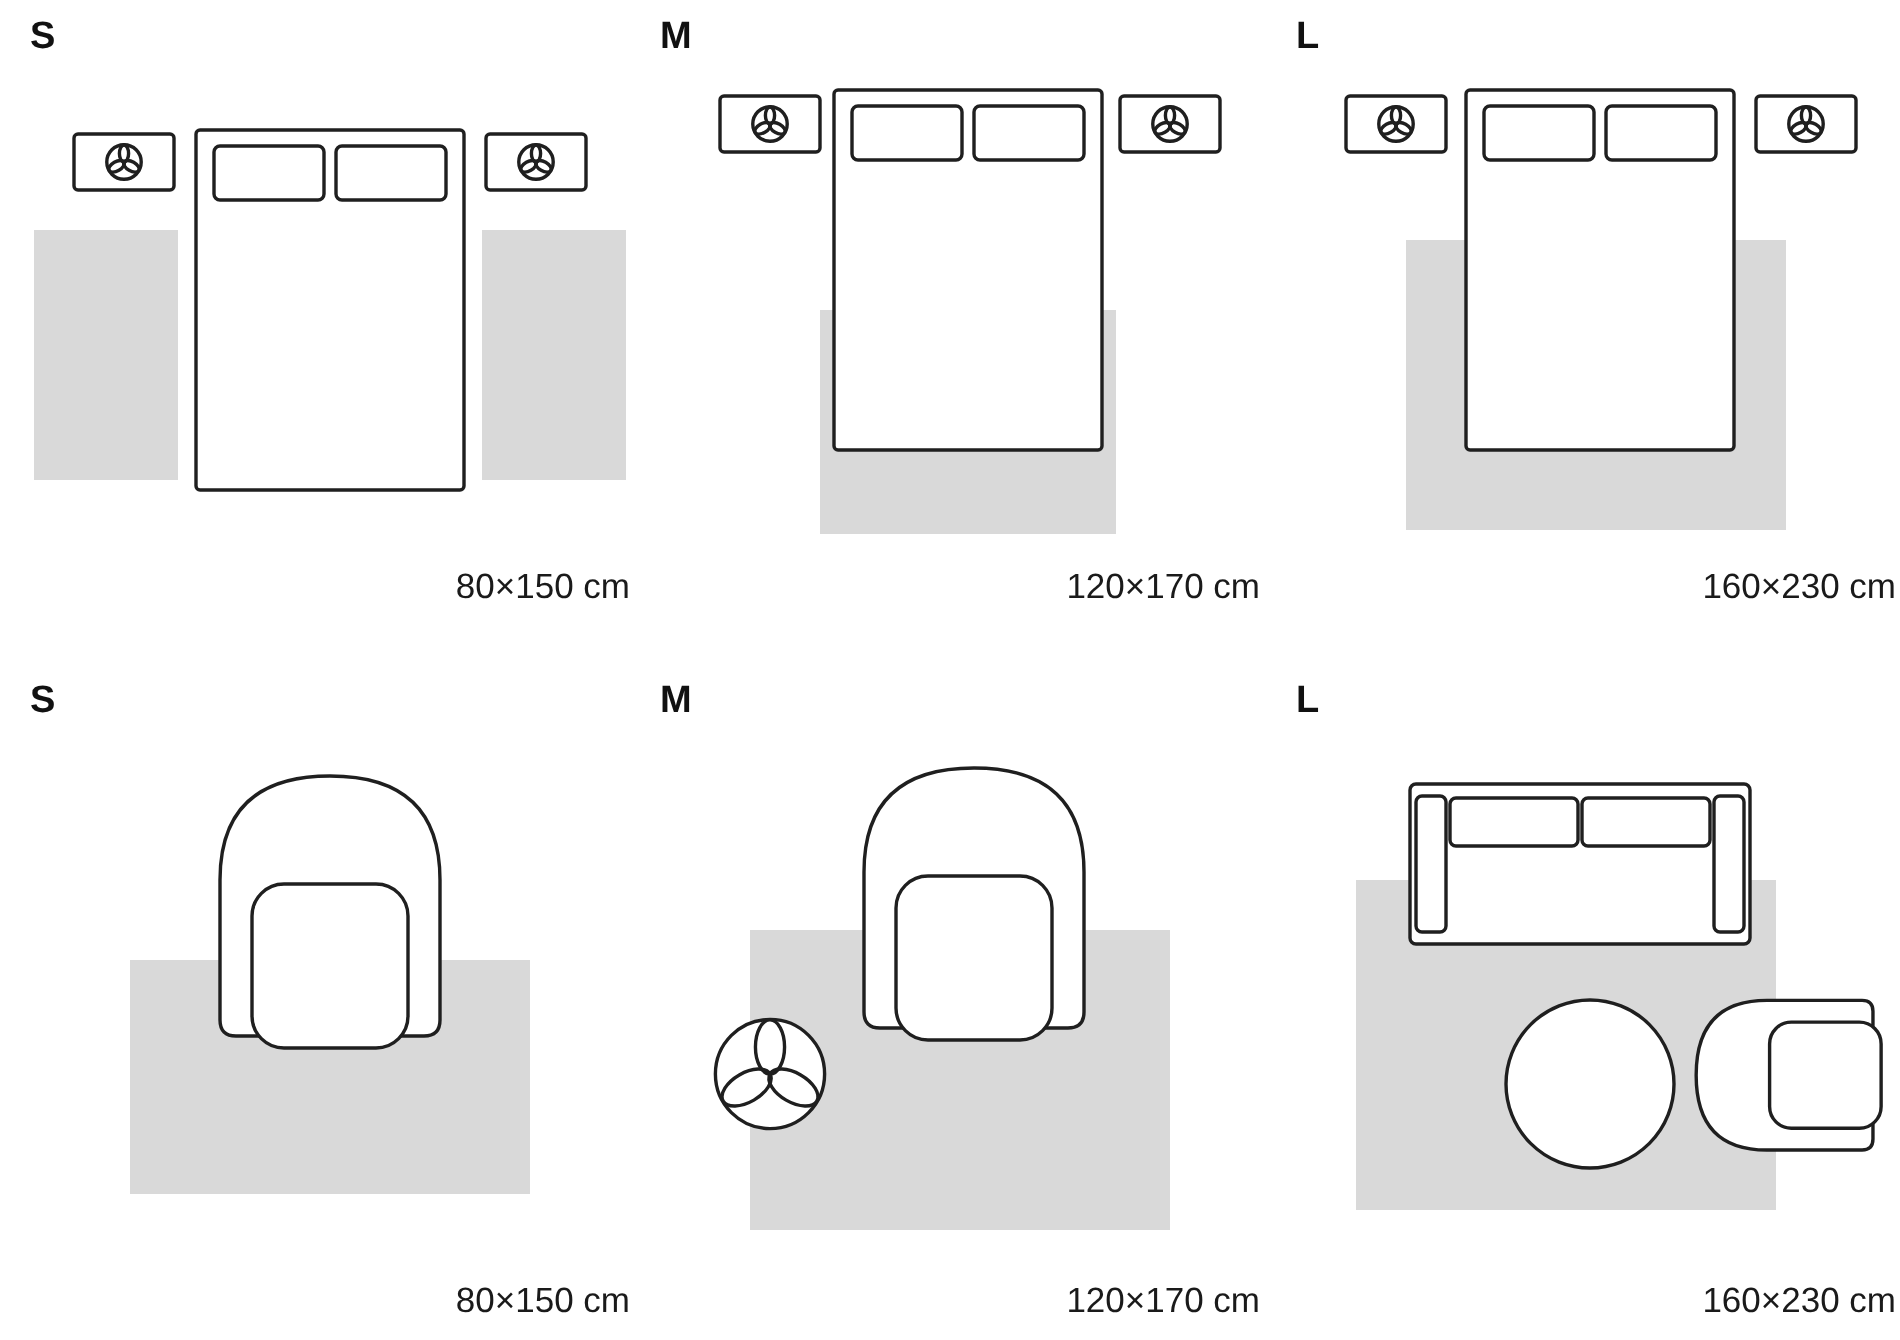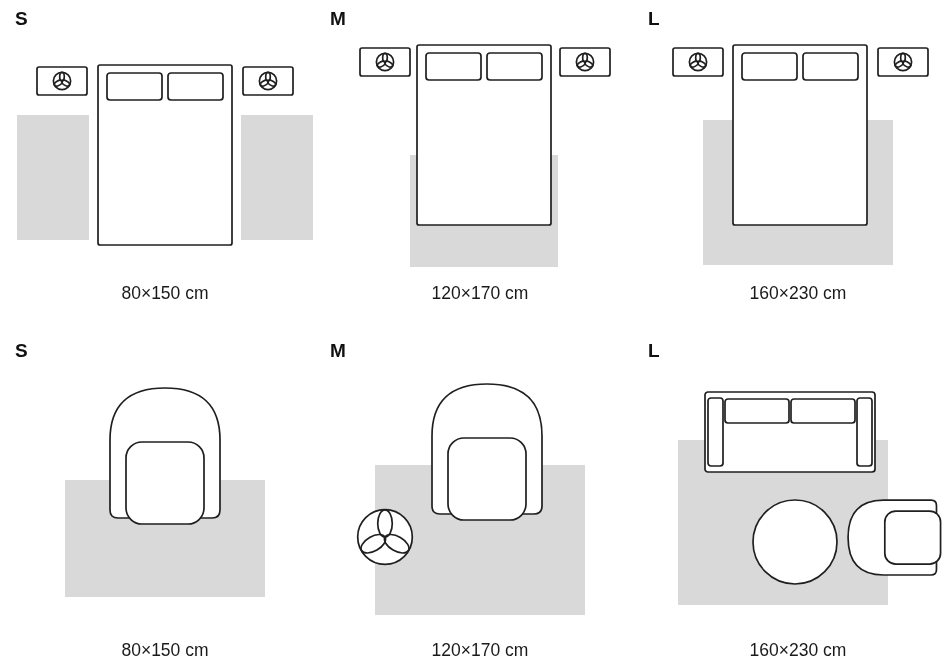--- a/index.html
+++ b/index.html
@@ -12,21 +12,21 @@
   }
   .panel { position: absolute; width: 300px; }
   .size-letter {
     position: absolute; left: 0; top: 0;
     font-size: 19px; font-weight: 700; color: #111;
     letter-spacing: .3px;
   }
   .illustration { position: absolute; left: 0; display: block; }
   .caption {
     position: absolute; left: 0; width: 100%;
-    text-align: center; font-size: 17.5px; color: #1a1a1a;
+    text-align: right; font-size: 17.5px; color: #1a1a1a;
   }
   
   .s  { stroke: var(--outline-color, #1f1f1f); stroke-width: 1.7; fill: #ffffff; }
   .sn { stroke: var(--outline-color, #1f1f1f); stroke-width: 1.7; fill: none; }
   .rug { fill: var(--rug-color, #d9d9d9); }
 </style>
 </head>
 <body style="background: rgb(255, 255, 255);">
 
 <svg width="0" height="0" style="position:absolute" aria-hidden="true">

